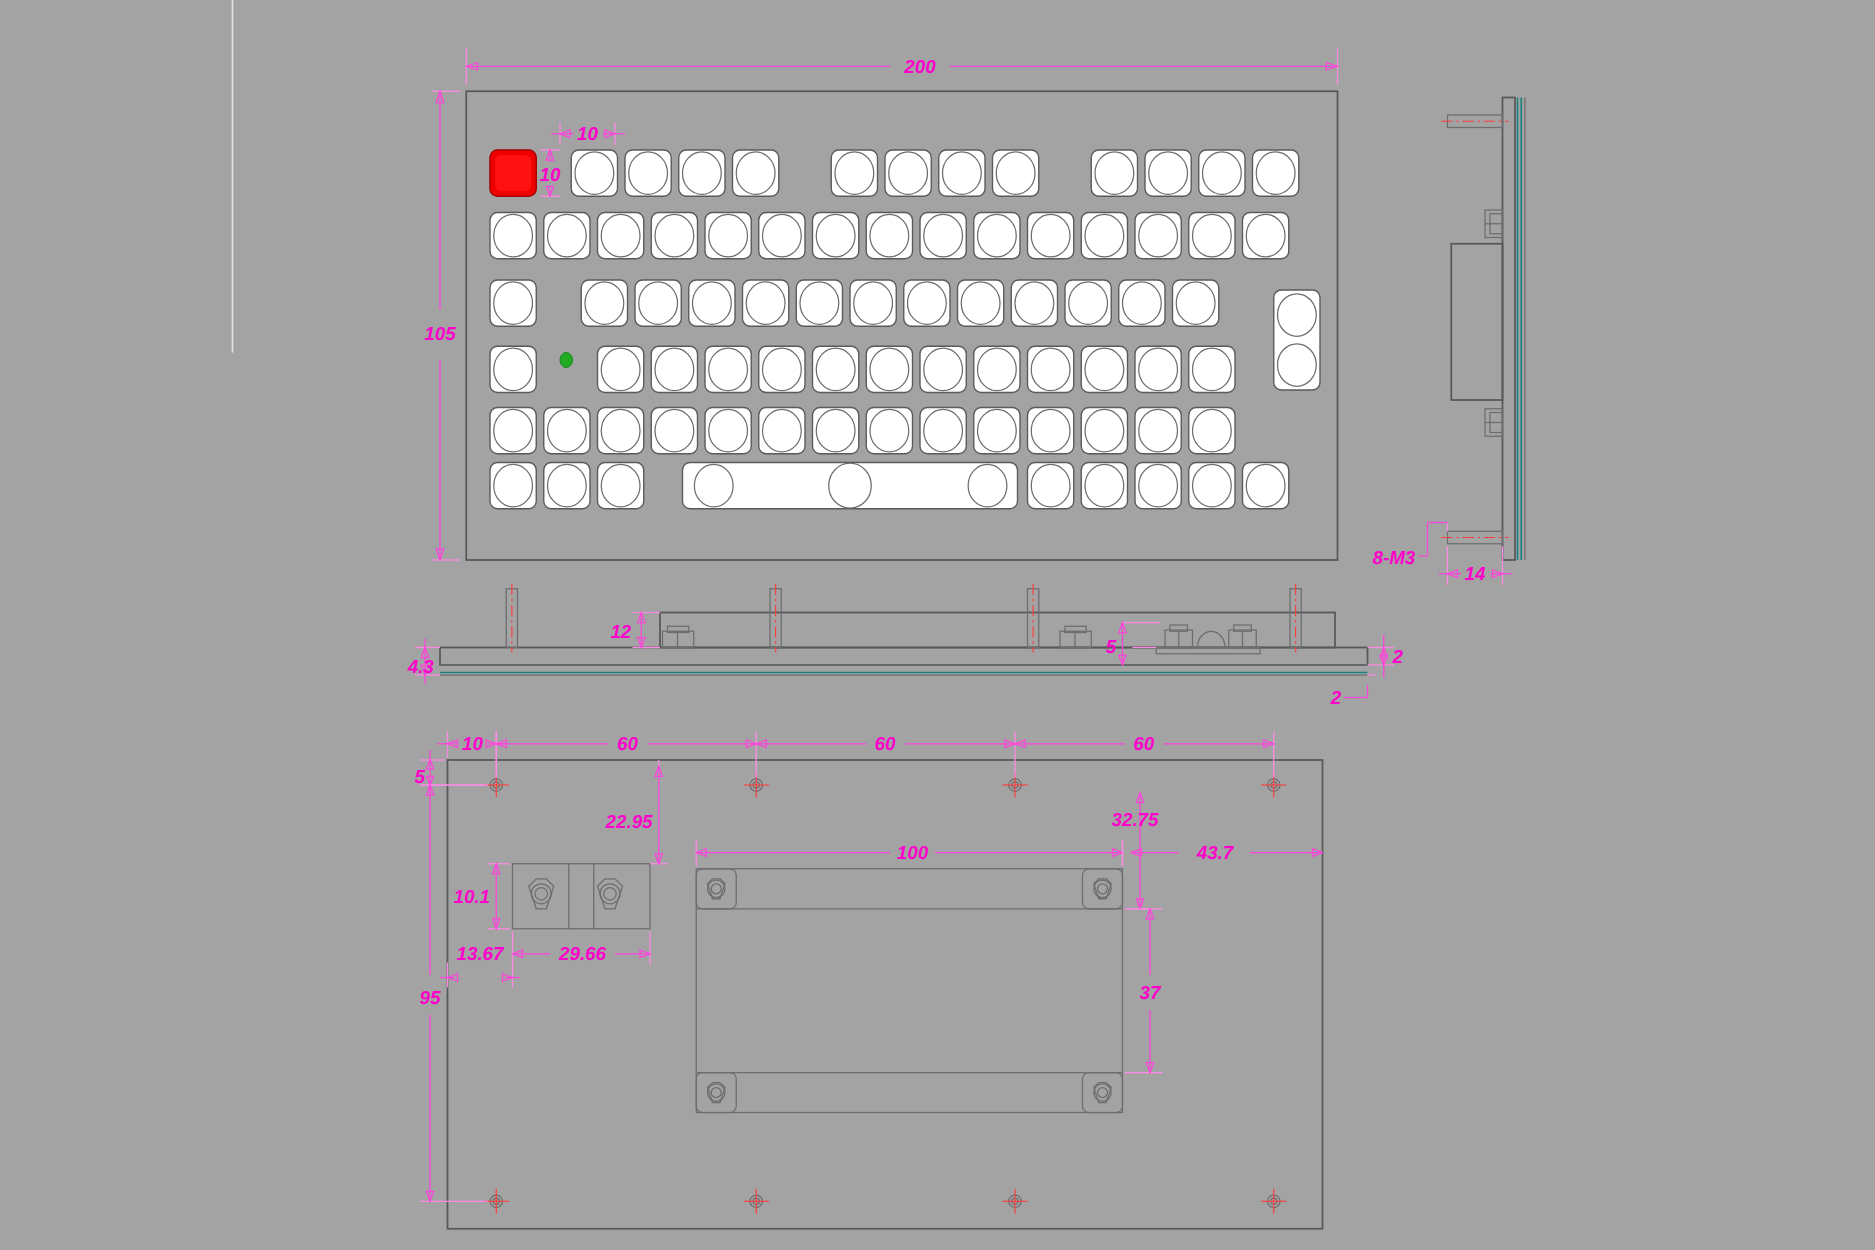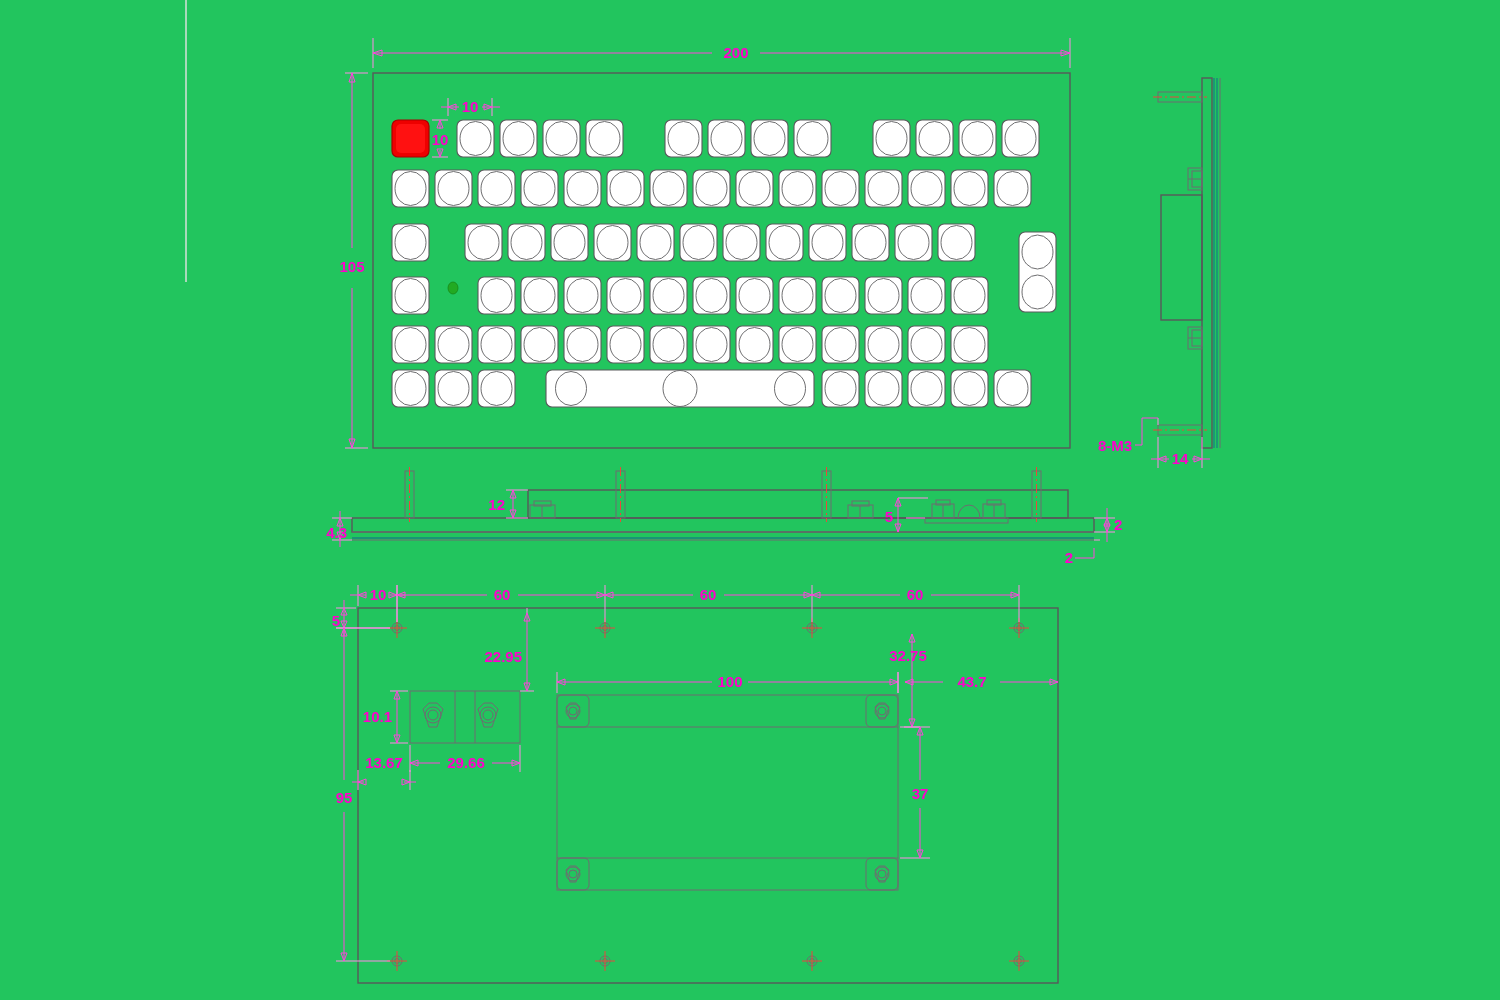--- a/index.html
+++ b/index.html
@@ -1,19 +1,19 @@
 <!DOCTYPE html>
 <html><head>
 <meta charset="utf-8">
 <title>Industrial Keyboard Technical Drawing</title>
 <style>
   html,body{margin:0;padding:0;background:#ffffff;}
   body{width:1500px;height:1000px;overflow:hidden;
        font-family:"Liberation Sans","DejaVu Sans",sans-serif;}
-  #stage{position:relative;width:1500px;height:1000px;background:#22c55e;}
+  #stage{position:relative;width:1500px;height:1000px;background:#a3a3a3;font-style:italic;}
   svg{display:block;}
   text{font-family:"Liberation Sans","DejaVu Sans",sans-serif;}
   .dimtxt{fill:#ff00cc;font-weight:bold;font-size:15px;}
   .dimline{stroke:#ff44dd;stroke-width:1;fill:none;}
   .extline{stroke:#ff8ae6;stroke-width:1;fill:none;}
   .outline{stroke:#58585a;stroke-width:1.4;fill:none;}
   .outline-thin{stroke:#6d6d70;stroke-width:1;fill:none;}
   .keyline{stroke:#5a5a5c;stroke-width:1.1;fill:#ffffff;}
   .keycircle{stroke:#6e6e70;stroke-width:1;fill:none;}
   .centerline{stroke:#ff3b3b;stroke-width:0.9;fill:none;}

